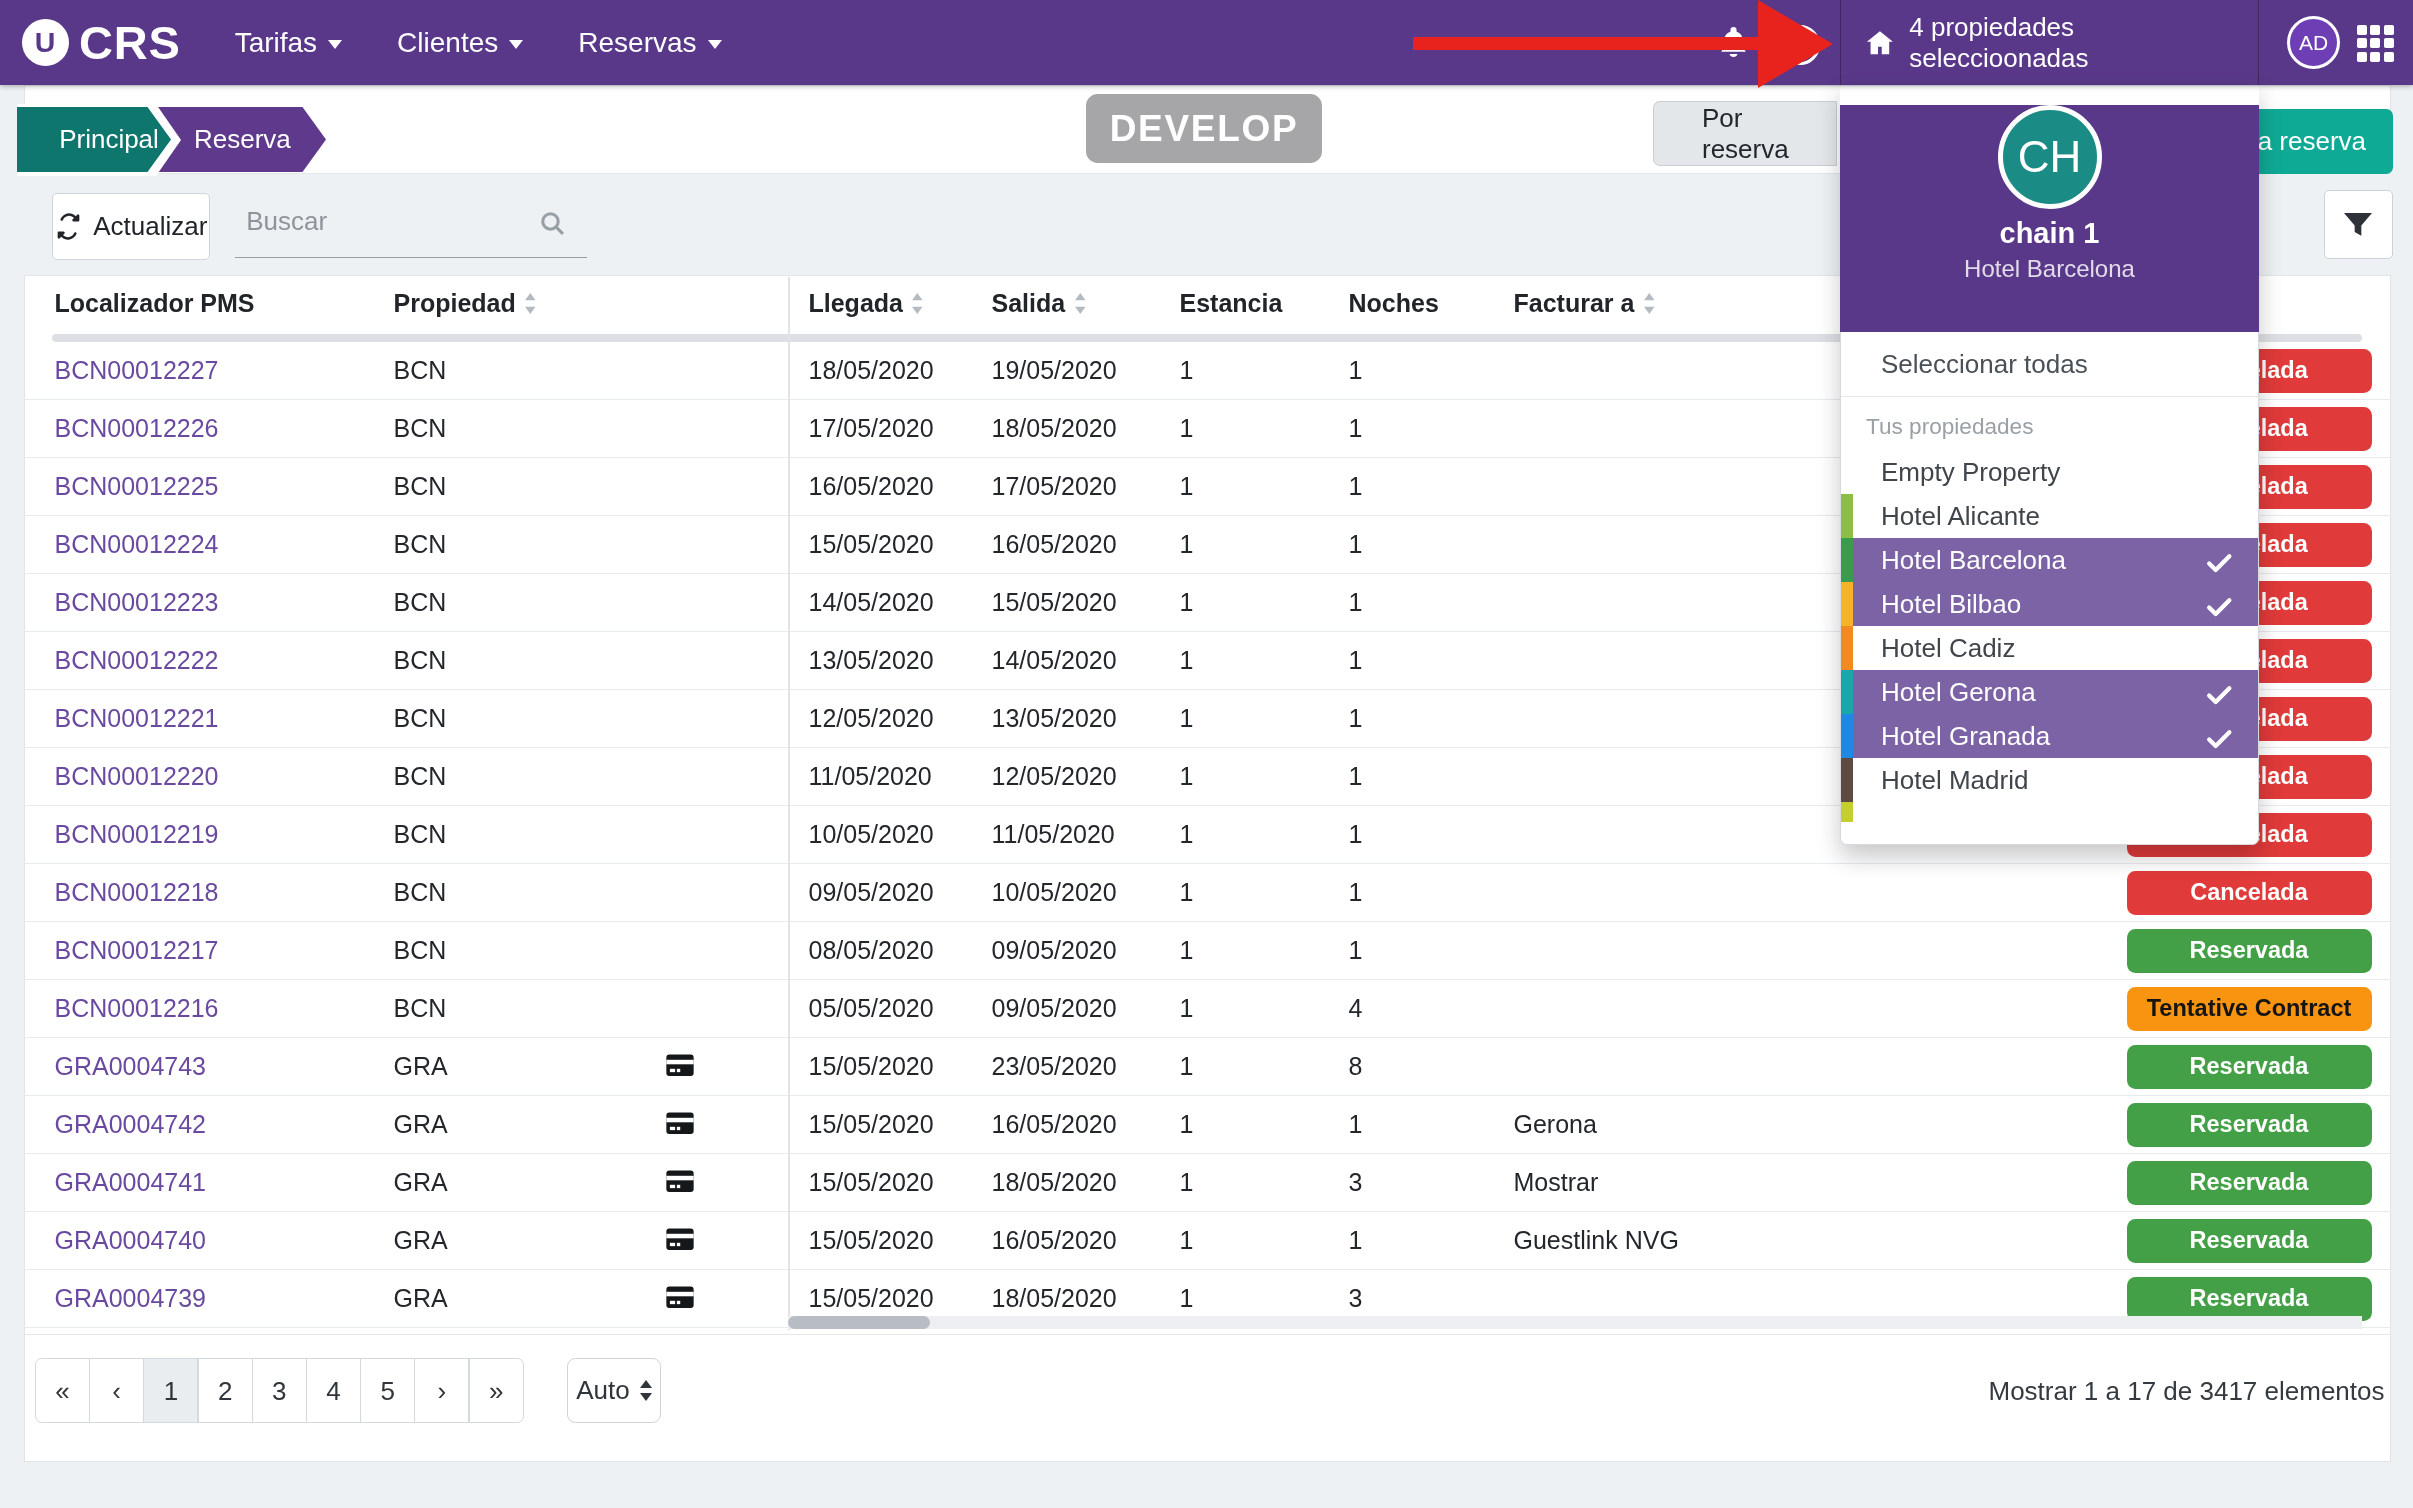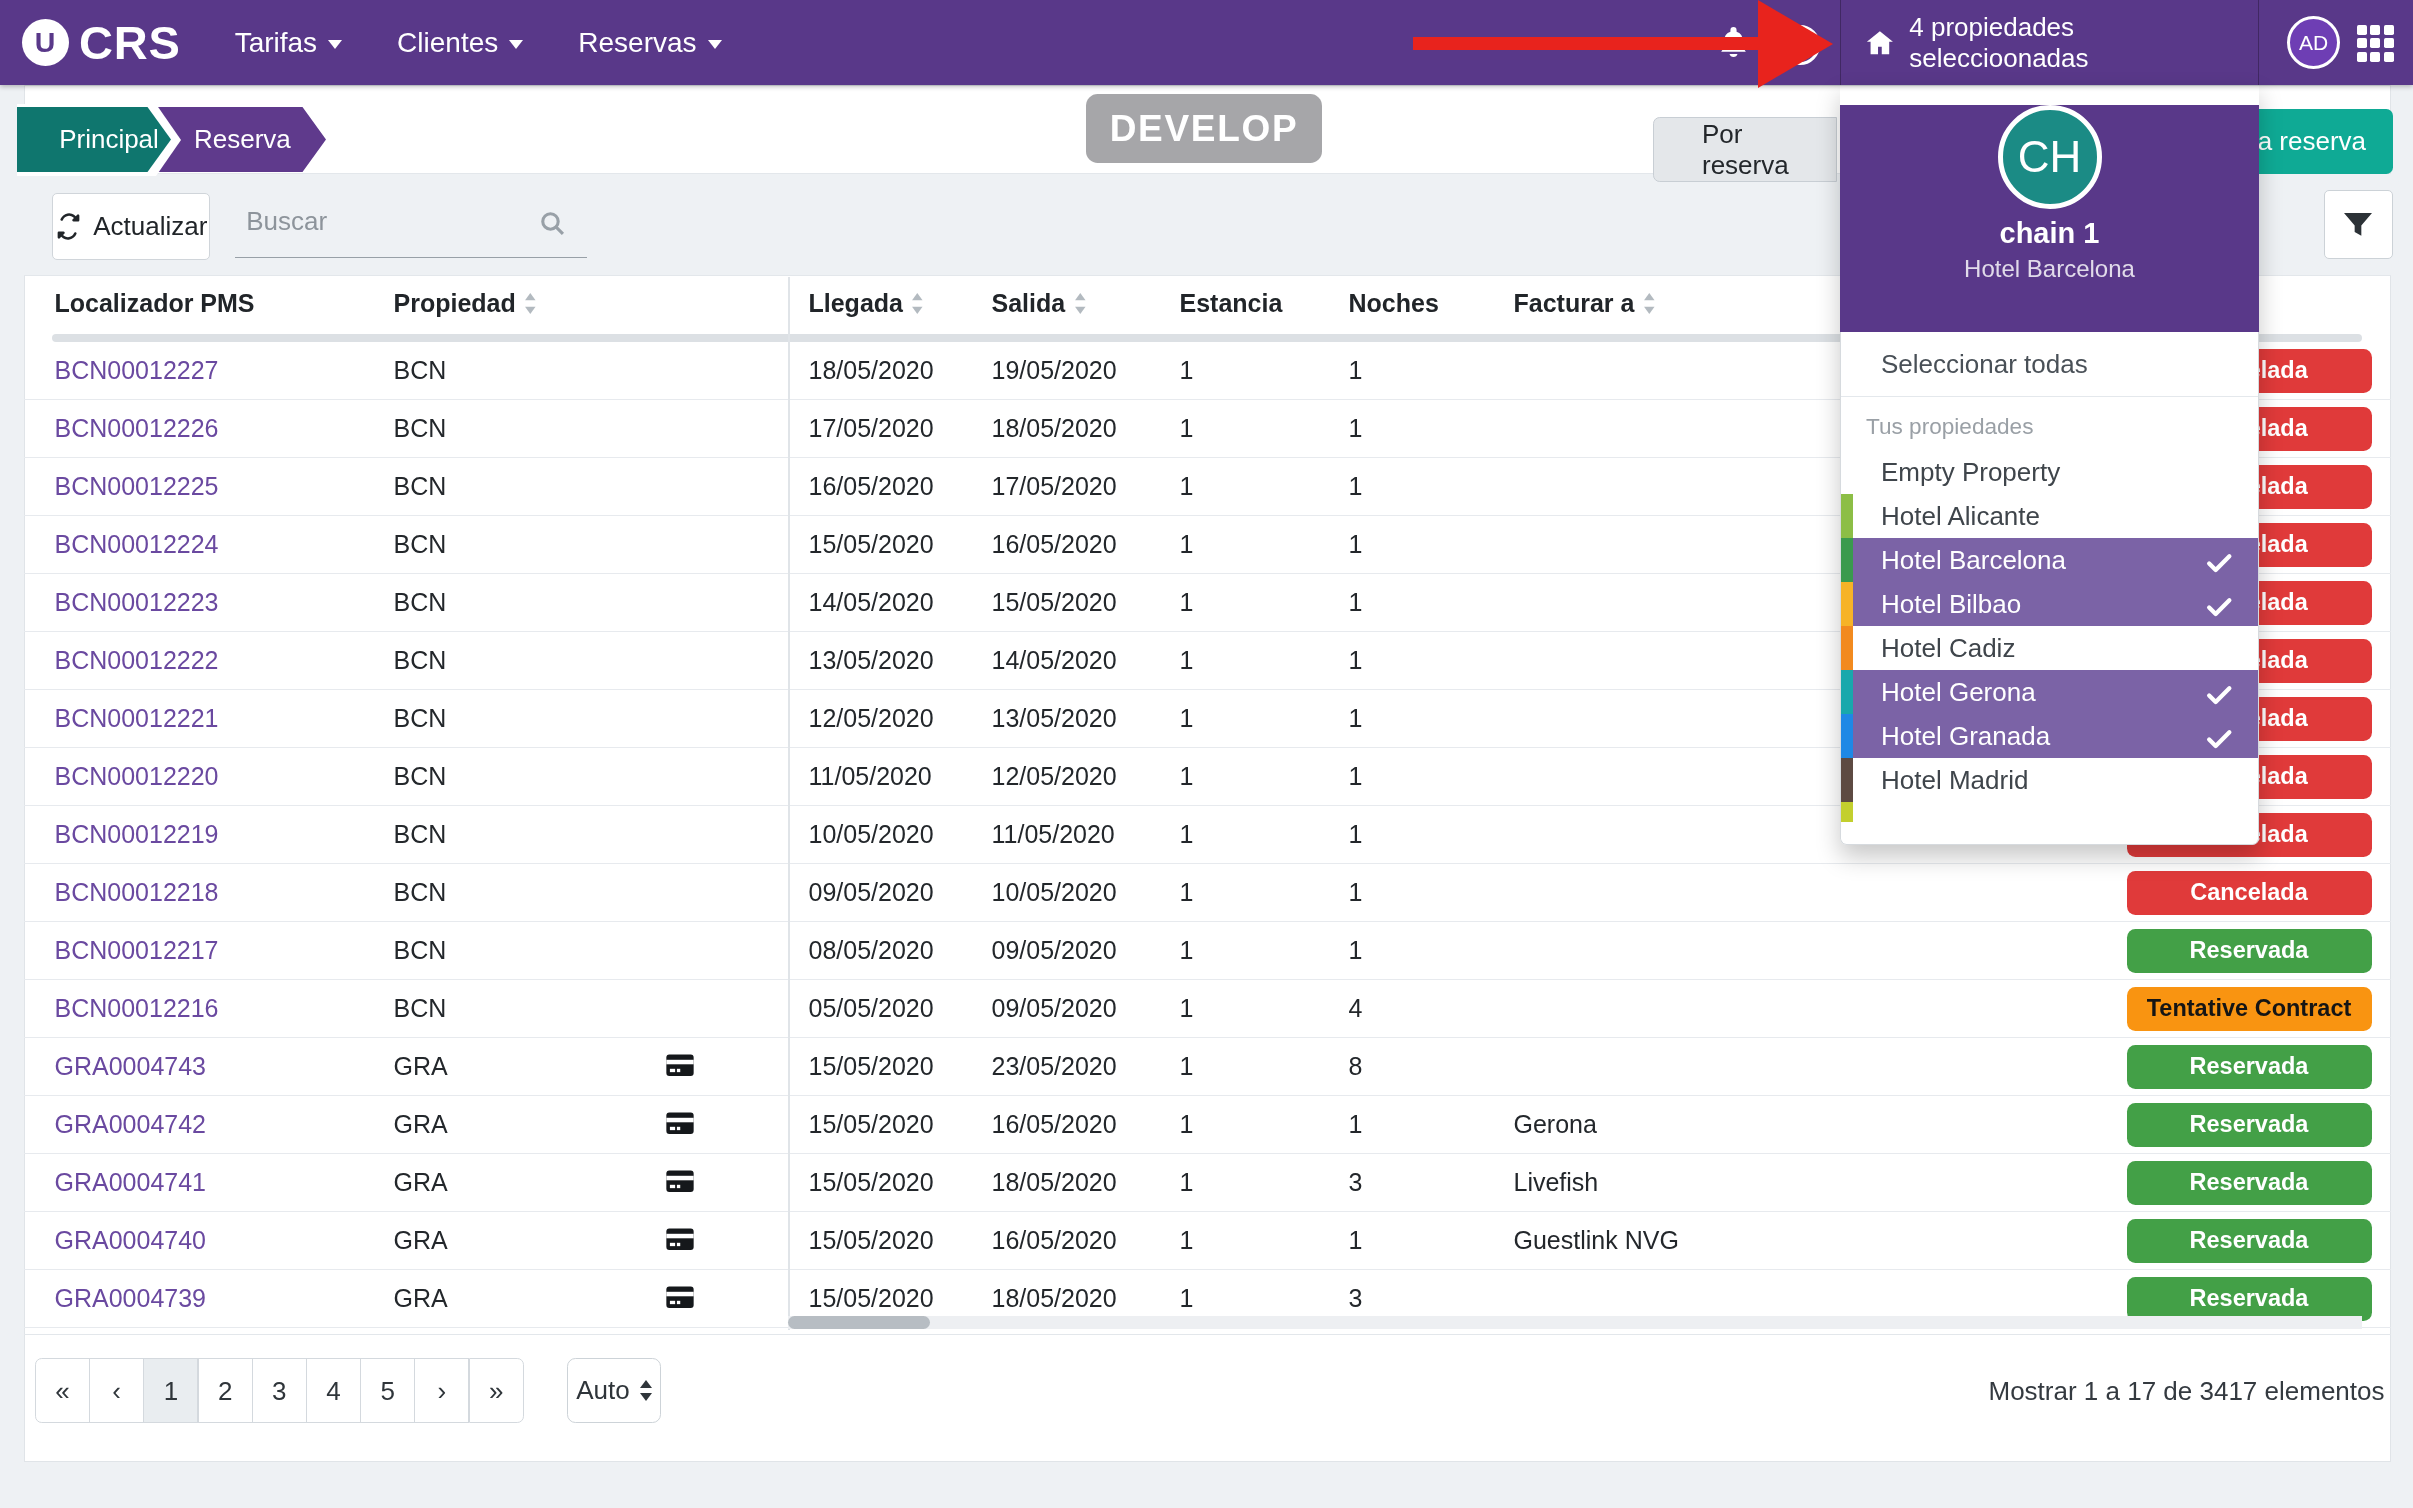--- a/index.html
+++ b/index.html
@@ -25,21 +25,21 @@
   
   .card{position:absolute;left:23.5px;top:85px;width:2367px;height:1377px;background:#fff;border:0.8px solid #e0e4e8;box-sizing:border-box;z-index:1;}
 
   
   .crumb-outline{position:absolute;left:17px;top:104px;width:164px;height:72px;background:#fff;clip-path:polygon(0 0,calc(100% - 25px) 0,100% 50%,calc(100% - 25px) 100%,0 100%);z-index:6;}
   .crumb{color:#fff;font-size:26px;line-height:65px;box-sizing:border-box;cursor:pointer;position:absolute;top:107px;height:65px;}
   .crumb-principal{left:17px;width:154px;background:#0f766e;clip-path:polygon(0 0,calc(100% - 23.5px) 0,100% 50%,calc(100% - 23.5px) 100%,0 100%);padding-left:30px;z-index:7;text-align:center;}
   .crumb-reserva{left:142px;width:184px;background:#5f3a8c;clip-path:polygon(0 0,calc(100% - 23.5px) 0,100% 50%,calc(100% - 23.5px) 100%,0 100%,23.5px 50%);padding-left:52px;z-index:5;}
 
   .develop{position:absolute;left:1086px;top:94px;width:236px;height:69px;background:#a6a6a9;border-radius:11.7px;color:#fff;font-weight:bold;font-size:37px;display:flex;align-items:center;justify-content:center;letter-spacing:1.7px;z-index:5;}
-  .por-reserva{position:absolute;left:1653px;top:117px;width:184px;height:65px;background:#e4e7ea;border:0.8px solid #c8ced4;border-radius:6.7px 0 0 6.7px;color:#23272b;font-size:26px;display:flex;align-items:center;justify-content:center;box-sizing:border-box;cursor:pointer;z-index:5;padding-left:48px;}
+  .por-reserva{position:absolute;left:1653px;top:101px;width:184px;height:65px;background:#e4e7ea;border:0.8px solid #c8ced4;border-radius:6.7px 0 0 6.7px;color:#23272b;font-size:26px;display:flex;align-items:center;justify-content:center;box-sizing:border-box;cursor:pointer;z-index:5;padding-left:48px;}
   .nueva-reserva{position:absolute;left:2170px;top:109px;width:223px;height:65px;background:#0faa95;border-radius:6.7px;color:#fff;font-size:26px;display:flex;align-items:center;justify-content:center;cursor:pointer;z-index:10;}
 
   
   .toolbar{position:absolute;left:23.5px;top:173px;width:2367px;height:103px;background:#eef1f4;border-top:0.8px solid #e3e7eb;border-bottom:0.8px solid #e3e7eb;box-sizing:border-box;z-index:2;}
   .btn-refresh{position:absolute;left:28.5px;top:19px;width:156px;height:65px;background:#fff;border:0.8px solid #d0d5da;border-radius:5px;display:flex;align-items:center;justify-content:center;gap:11.7px;font-size:26px;color:#212529;cursor:pointer;}
   .search-wrap{position:absolute;left:211px;top:13.4px;width:352px;height:70px;border-bottom:1.7px solid #98a0a7;}
   .search-input{width:277px;border:none;background:transparent;outline:none;font-size:26px;color:#495057;padding:18.4px 0 0 11.7px;font-family:inherit;}
   .search-input::placeholder{color:#8d949b;}
   .search-icon{position:absolute;right:20px;top:22px;}
   .btn-filter{position:absolute;left:2300px;top:16px;width:69px;height:69px;background:#fff;border:1.7px solid #ccd2d7;border-radius:5px;display:flex;align-items:center;justify-content:center;box-sizing:border-box;cursor:pointer;}
@@ -369,21 +369,21 @@
         <span class="cell c-card"><svg viewBox="0 0 24 24" width="34" height="28.5">
             <rect x="0.5" y="3" width="23" height="18" rx="2.5" fill="#15181b"></rect>
             <rect x="0.5" y="7.4" width="23" height="3.8" fill="#ffffff"></rect>
             <rect x="3.5" y="15" width="4.4" height="2.8" fill="#ffffff"></rect>
             <rect x="9.4" y="15" width="2.8" height="2.8" fill="#ffffff"></rect>
           </svg></span>
         <span class="cell c-arr">15/05/2020</span>
         <span class="cell c-dep">18/05/2020</span>
         <span class="cell c-stay">1</span>
         <span class="cell c-nights">3</span>
-        <span class="cell c-bill">Livefish</span>
+        <span class="cell c-bill">Mostrar</span>
         <span class="badge" style="background: rgb(67, 160, 71); color: rgb(255, 255, 255);">Reservada</span>
       </div>
       <div class="trow">
         <span class="cell c-loc">GRA0004740</span>
         <span class="cell c-prop">GRA</span>
         <span class="cell c-card"><svg viewBox="0 0 24 24" width="34" height="28.5">
             <rect x="0.5" y="3" width="23" height="18" rx="2.5" fill="#15181b"></rect>
             <rect x="0.5" y="7.4" width="23" height="3.8" fill="#ffffff"></rect>
             <rect x="3.5" y="15" width="4.4" height="2.8" fill="#ffffff"></rect>
             <rect x="9.4" y="15" width="2.8" height="2.8" fill="#ffffff"></rect>

